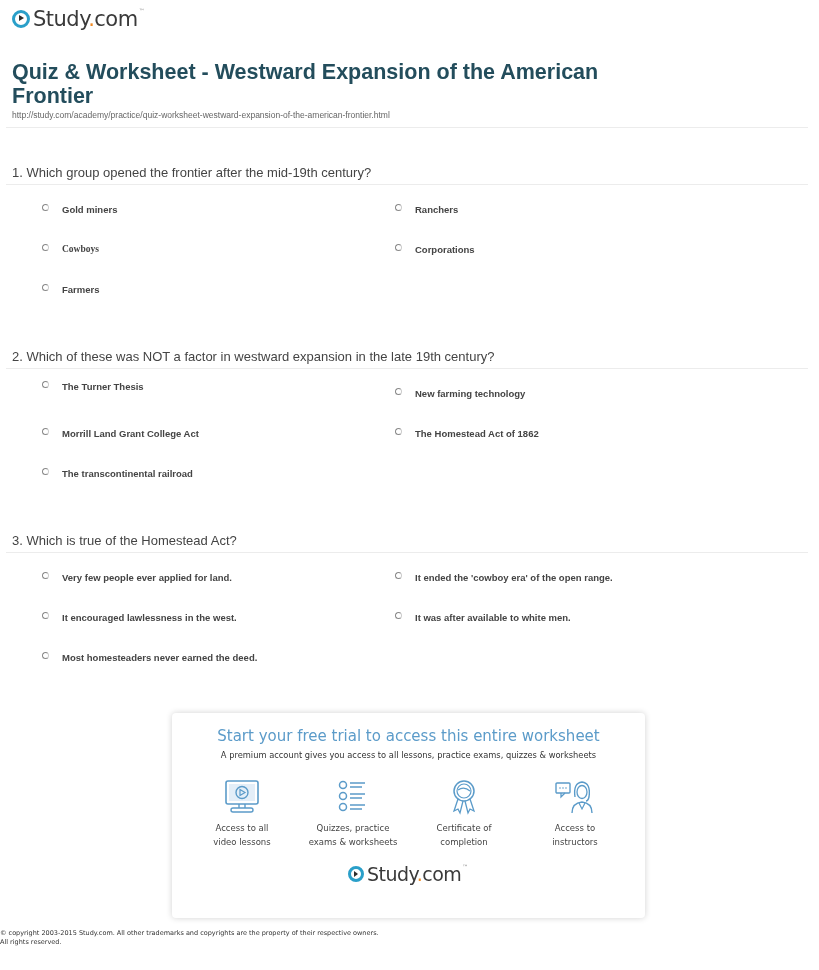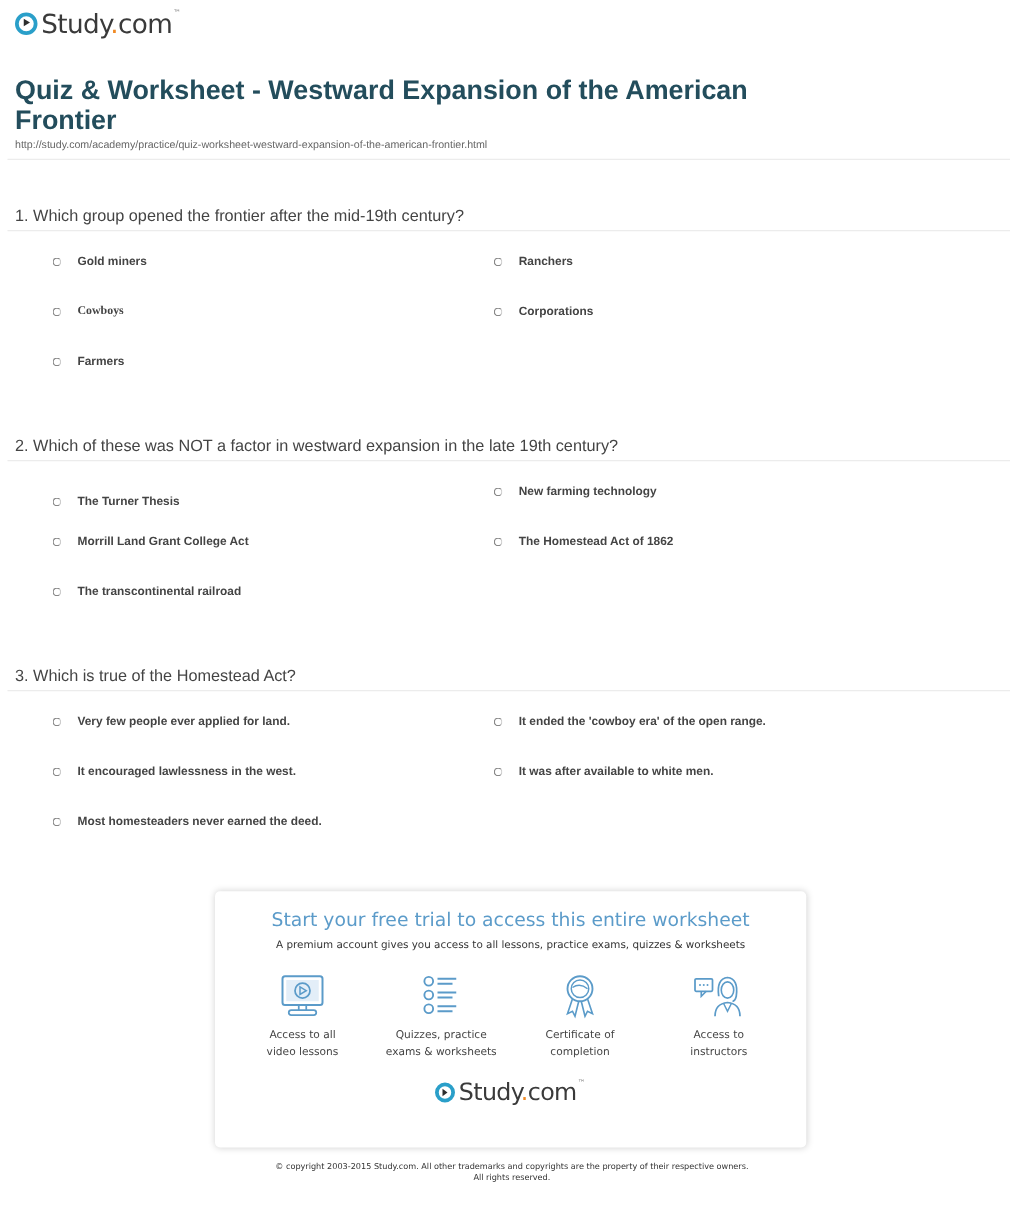--- a/index.html
+++ b/index.html
@@ -22,21 +22,21 @@
 
     .title {
       position: absolute; left: 12px; top: 60px; width: 640px;
       font-family: "Liberation Sans", sans-serif; font-weight: bold; font-size: 21.5px;
       line-height: 24px; color: #234d5c;
     }
     .url { position: absolute; left: 12px; top: 110px; font-size: 8.5px; color: #666; }
     .hr { position: absolute; left: 6px; width: 802px; height: 1px; background: #ececec; }
 
     .question { position: absolute; left: 12px; font-size: 13px; color: #444; }
-    .option { position: absolute; display: flex; align-items: center; font-size: 9.5px; color: #444; font-weight: bold; }
+    .option { position: absolute; display: flex; font-size: 9.5px; color: #444; font-weight: bold; }
     .radio {
       width: 7px; height: 7px; border-radius: 50%; border: 1.5px solid #888; border-right-color: #ccc;
       margin-right: 13px; background: #fff;
     }
 
     .promo {
       position: absolute; left: 172px; top: 713px; width: 473px; height: 205px;
       background: #fff; border-radius: 4px; box-shadow: 0 0 6px rgba(0,0,0,0.18);
       overflow: hidden;
     }
@@ -52,21 +52,21 @@
     #promo-logo .mark { width: 16px; height: 16px; background: #fff; border: 3px solid #2a9fc9; margin-right: 3px; }
     #promo-logo .mark::after { left: 3px; top: 2px; border-width: 3px 0 3px 4.5px; }
     #promo-logo .word { font-size: 19px; }
 
     .promo-bar {
       position: absolute; left: 0; bottom: 0; width: 100%; height: 25px; background: #4a86c5;
       color: #fff; font-family: "DejaVu Sans", sans-serif; font-size: 8.5px; text-align: center; line-height: 25px;
     }
     .promo-bar b { font-weight: bold; }
 
-    .copyright { position: absolute; left: 0; top: 929px; width: 819px; text-align: center;
+    .copyright { position: absolute; left: 0; top: 929px; width: 819px; text-align: left;
       font-family: "DejaVu Sans", sans-serif; font-size: 6.5px; line-height: 9px; color: #333; }
   </style>
 </head>
 <body>
 
 <div id="top-logo" class="logo">
   <span class="mark"></span>
   <span class="word"><span>Study</span><span class="dot">.</span><span>com</span><span class="tm">™</span></span>
 </div>
 
@@ -92,21 +92,21 @@
     <span class="radio"></span>
     <span>Corporations</span>
   </div>
 <div class="option" style="left:42px; top:284px;">
     <span class="radio"></span>
     <span>Farmers</span>
   </div>
 
 <div class="question" style="top:349px;">2. Which of these was NOT a factor in westward expansion in the late 19th century?</div>
 <div class="hr" style="top:368px;"></div>
-<div class="option" style="left:42px; top:396px;">
+<div class="option" style="left:42px; top:381px;">
     <span class="radio"></span>
     <span>The Turner Thesis</span>
   </div>
 <div class="option" style="left:395px; top:388px;">
     <span class="radio"></span>
     <span>New farming technology</span>
   </div>
 <div class="option" style="left:42px; top:428px;">
     <span class="radio"></span>
     <span>Morrill Land Grant College Act</span>

